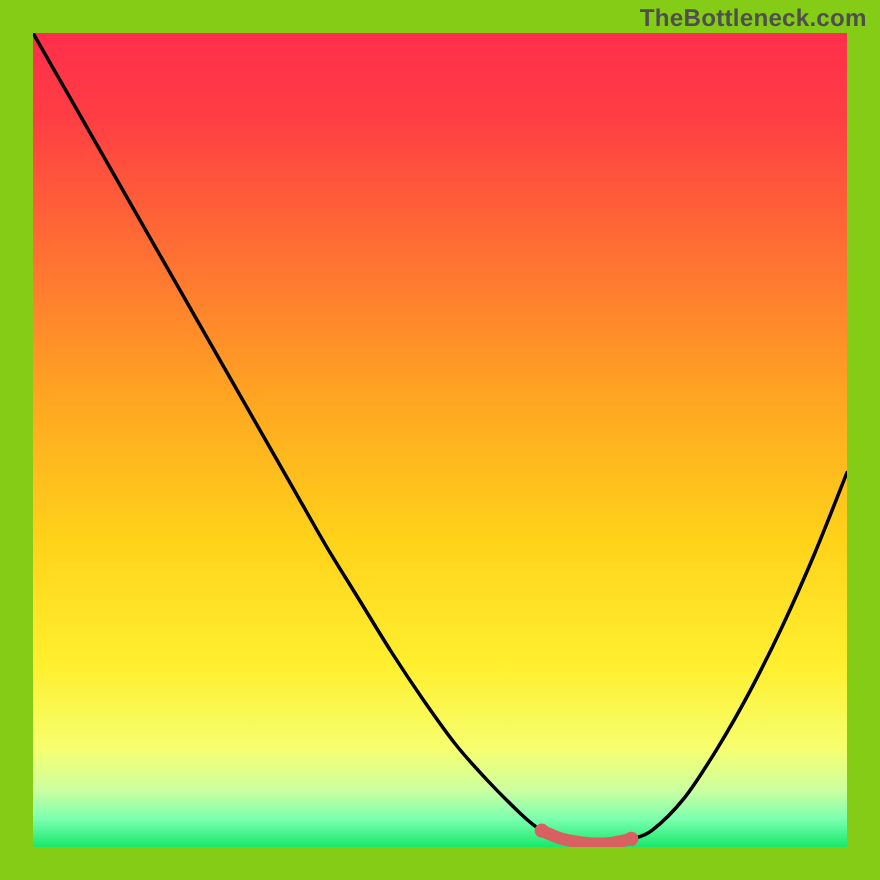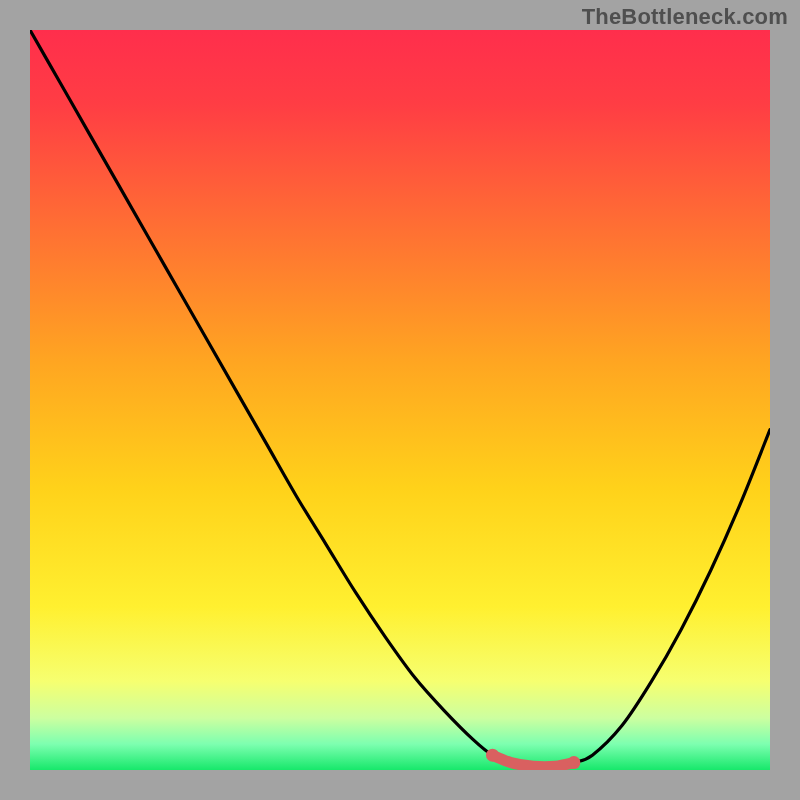--- a/index.html
+++ b/index.html
@@ -8,21 +8,21 @@
     width: 800px;
     height: 800px;
     background: #000000;
     overflow: hidden;
     font-family: Arial, Helvetica, sans-serif;
   }
   .frame {
     position: relative;
     width: 800px;
     height: 800px;
-    background: #a3a3a3;
+    background: #84cc16;
   }
   .watermark {
     position: absolute;
     top: 4px;
     right: 12px;
     color: #4f4f4f;
     font-size: 22px;
     font-weight: 600;
     letter-spacing: 0.2px;
     z-index: 10;

